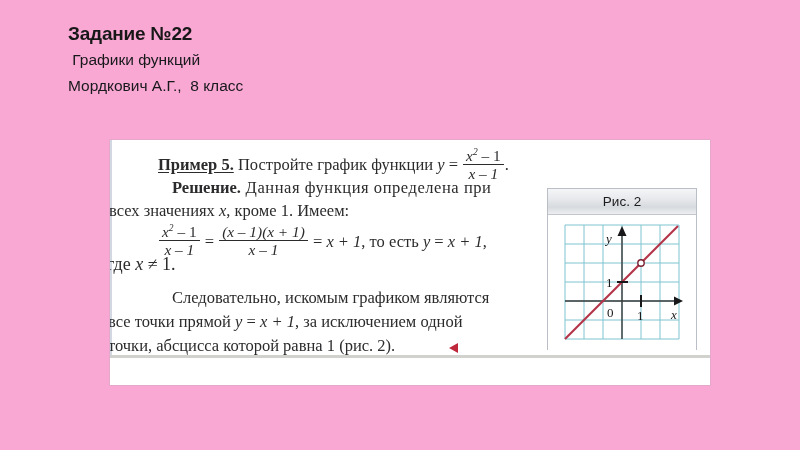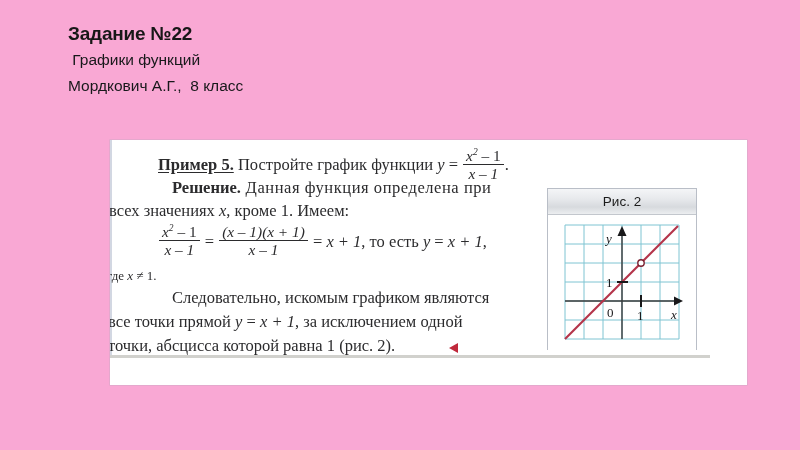--- a/index.html
+++ b/index.html
@@ -57,21 +57,20 @@
   
   #scan-panel {
     position: absolute;
     left: 110px;
     top: 140px;
     width: 600px;
     height: 245px;
     background: #ffffff;
     overflow: hidden;
     box-shadow: 0 0 0 0.5px rgba(160,168,182,0.45);
-    padding-left: 37px;
   }
   
   #scan-bottom-edge {
     position: absolute;
     left: 0;
     top: 215px;
     width: 600px;
     height: 3px;
     background: #c9c9c4;
     opacity: 0.85;
@@ -118,22 +117,22 @@
   
   #line-domain {
     left: -1px;
     top: 61px;
     font-size: 16.5px;
   }
 
   
   #line-where {
     left: -3px;
-    top: 128px;
-    font-size: 13px;
+    top: 114px;
+    font-size: 18px;
     text-align: center;
   }
 
   
   #line-therefore {
     left: 62px;
     top: 148px;
     font-size: 16.5px;
   }
 

